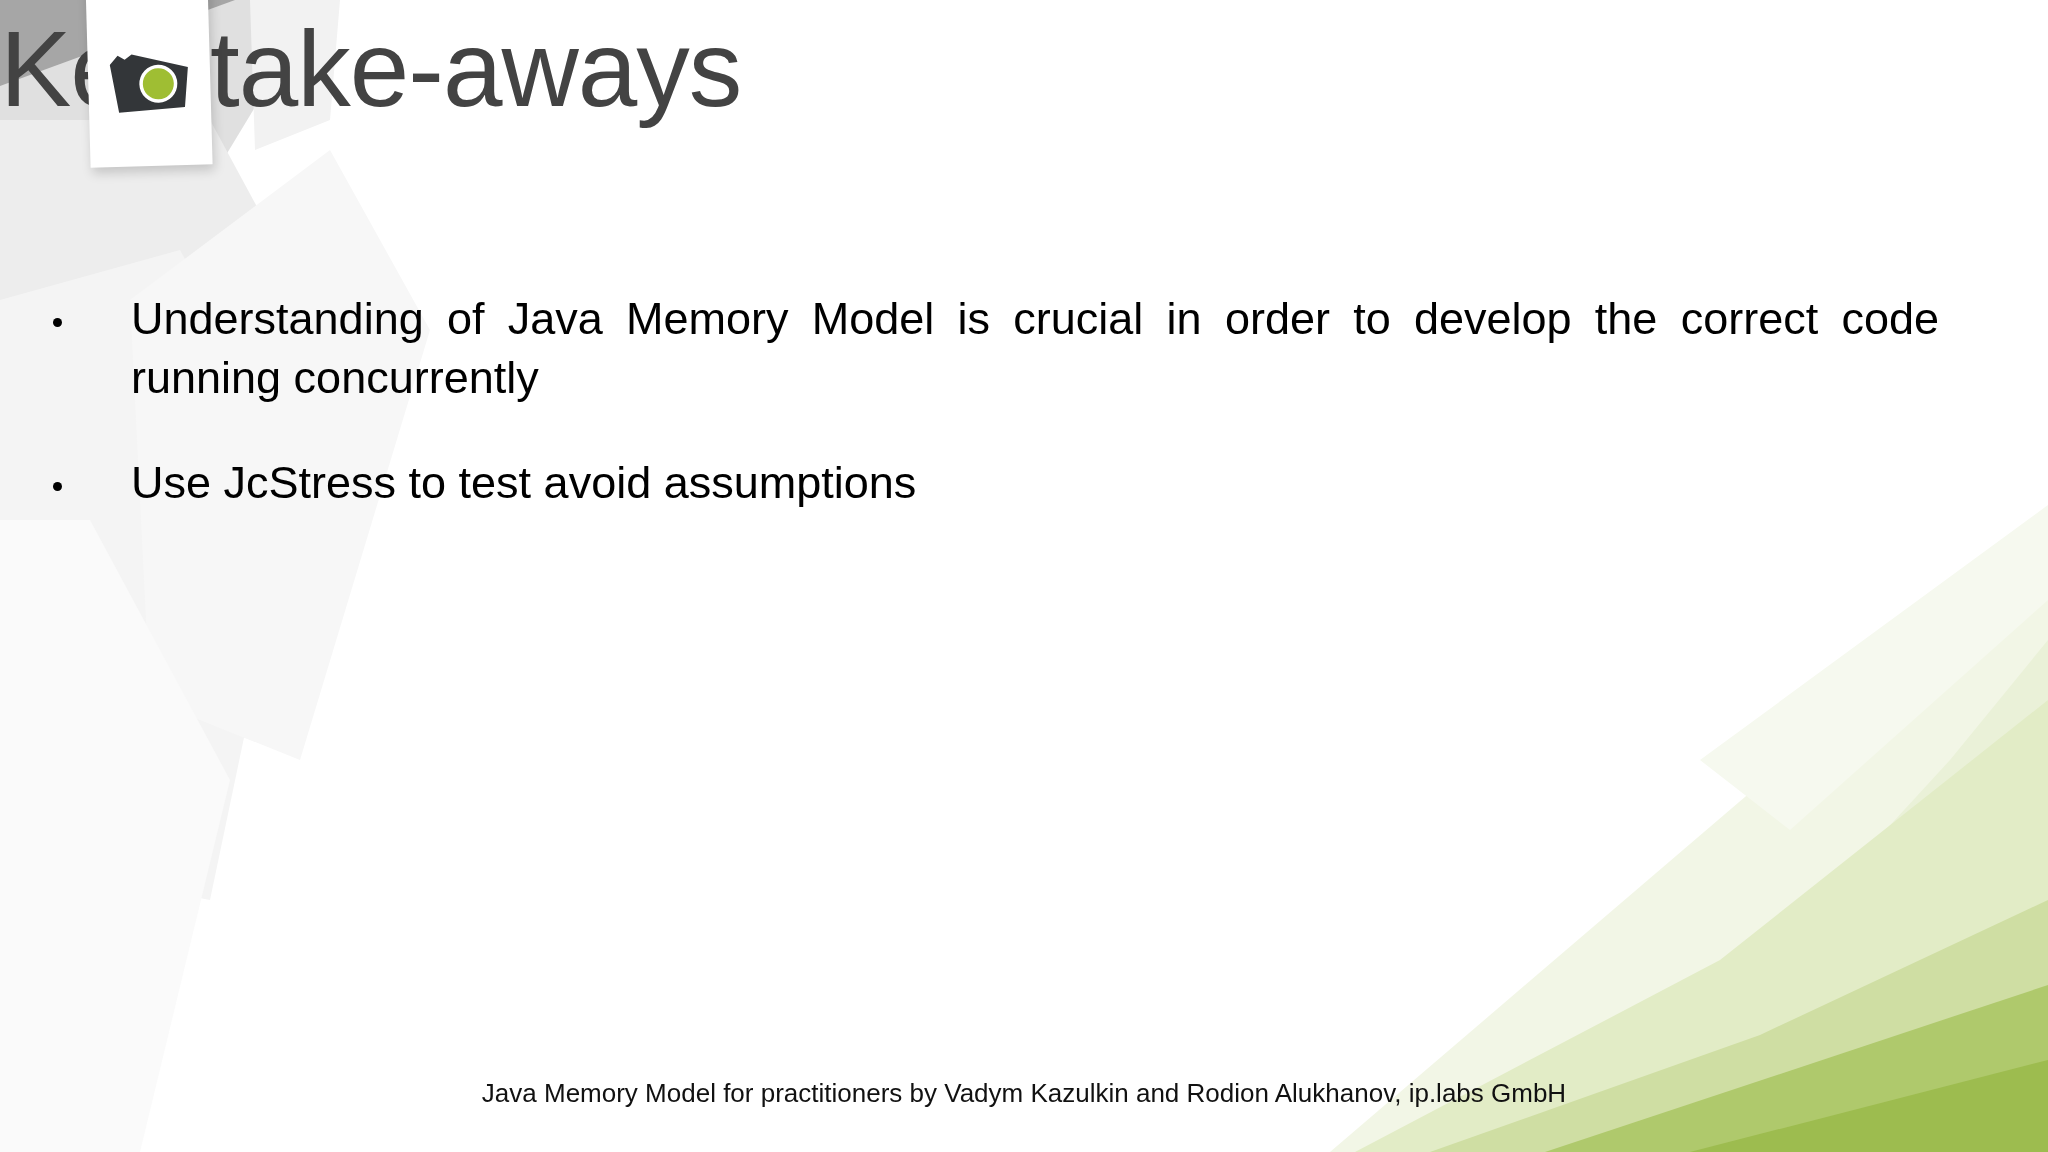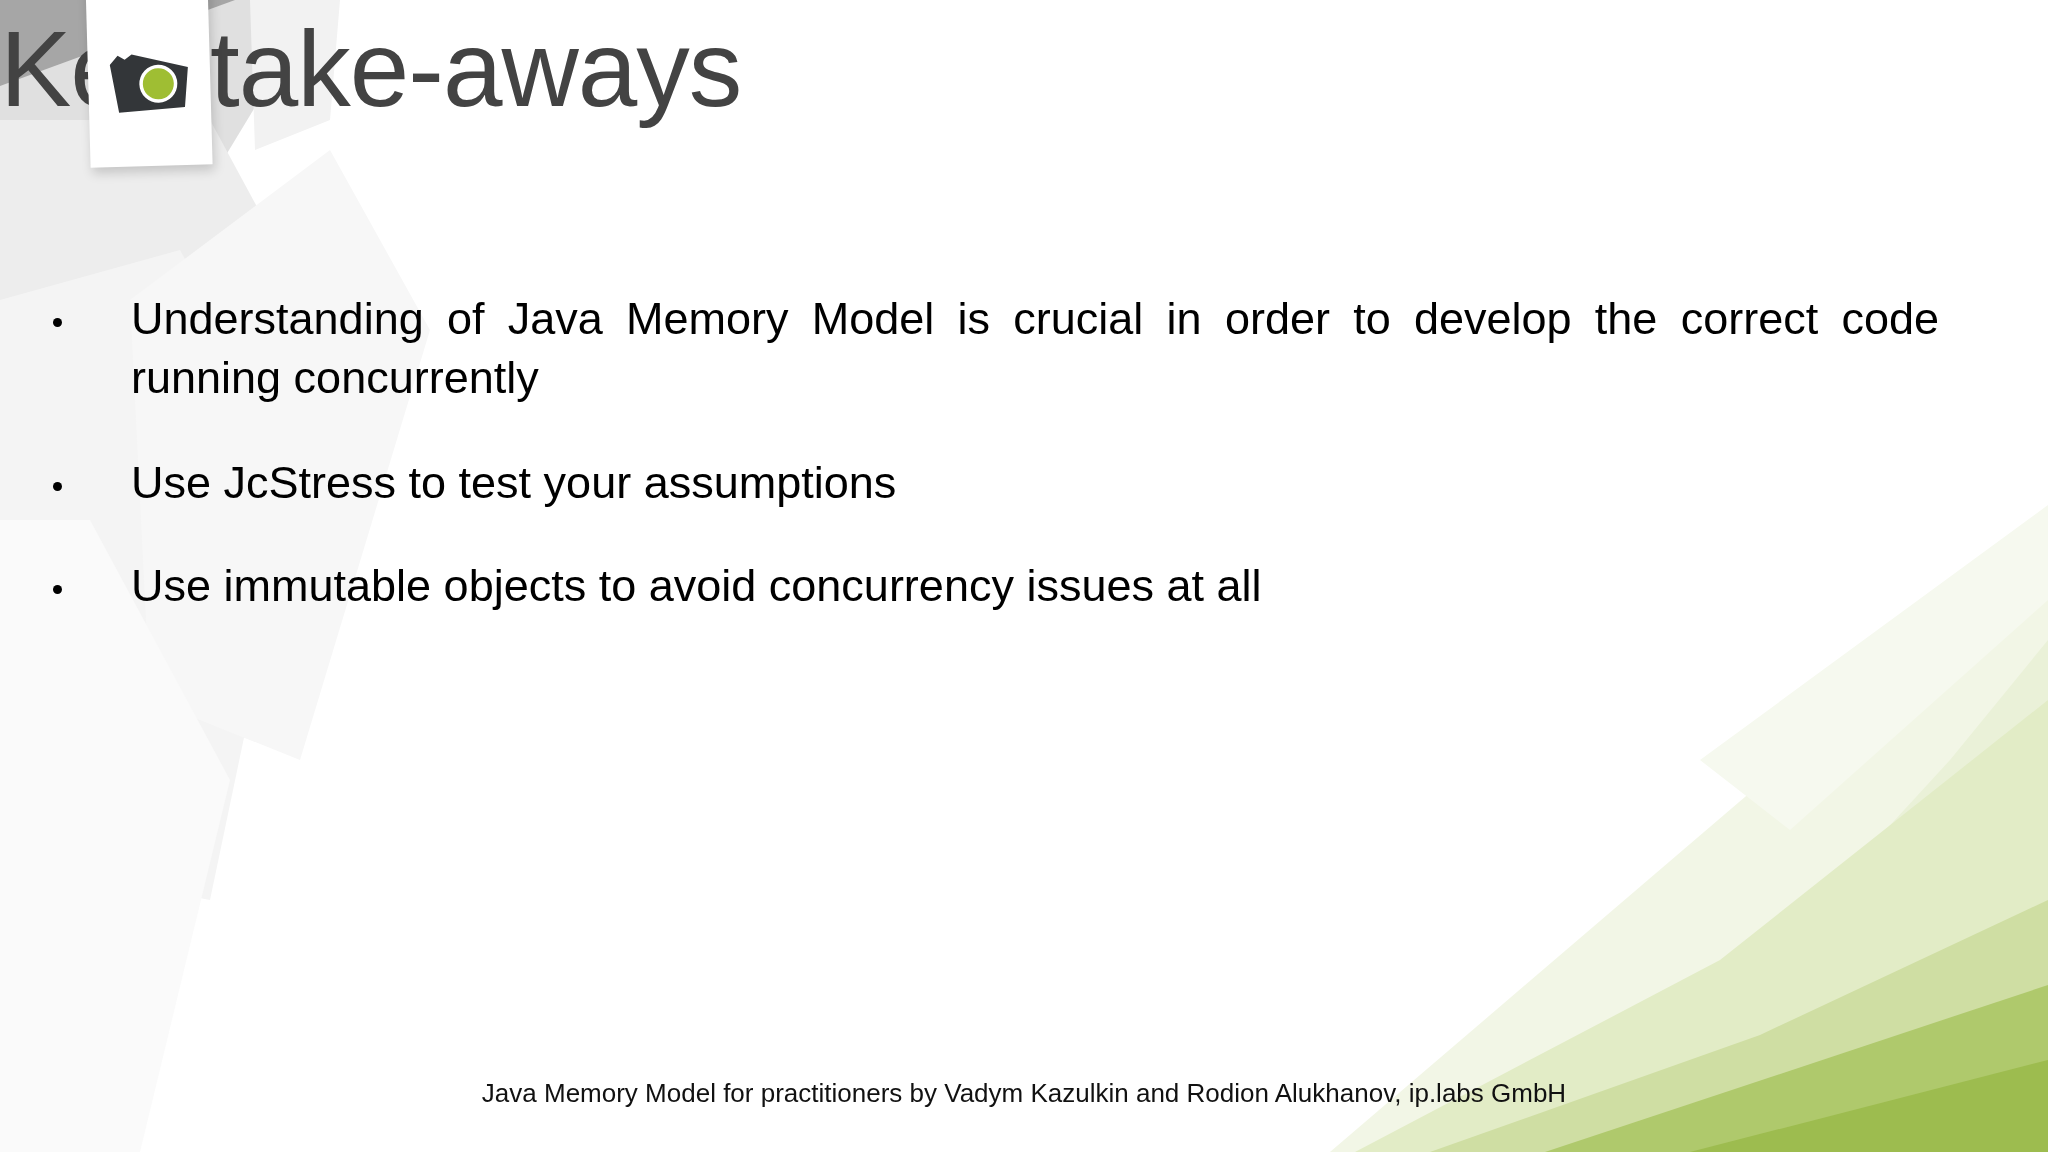--- a/index.html
+++ b/index.html
@@ -149,25 +149,21 @@
   <div id="bullets">
 
     <div class="bullet-row">
       <span class="bullet-dot"></span>
       <div class="bullet-text">Understanding of Java Memory Model is crucial in order to develop the correct code running concurrently</div>
     </div>
 
 
     <div class="bullet-row" style="margin-bottom:44px;">
       <span class="bullet-dot"></span>
-      <div class="bullet-text no-justify">Use JcStress to test your assumptions</div>
+      <div class="bullet-text no-justify">Use JcStress to test avoid assumptions</div>
     </div>
 
-    <div class="bullet-row">
-      <span class="bullet-dot"></span>
-      <div class="bullet-text no-justify">Use immutable objects to avoid concurrency issues at all</div>
-    </div>
 
   </div>
 
   <div id="footer">Java Memory Model for practitioners by Vadym Kazulkin and Rodion Alukhanov, ip.labs GmbH</div>
 
 </div>
 
 </body></html>

